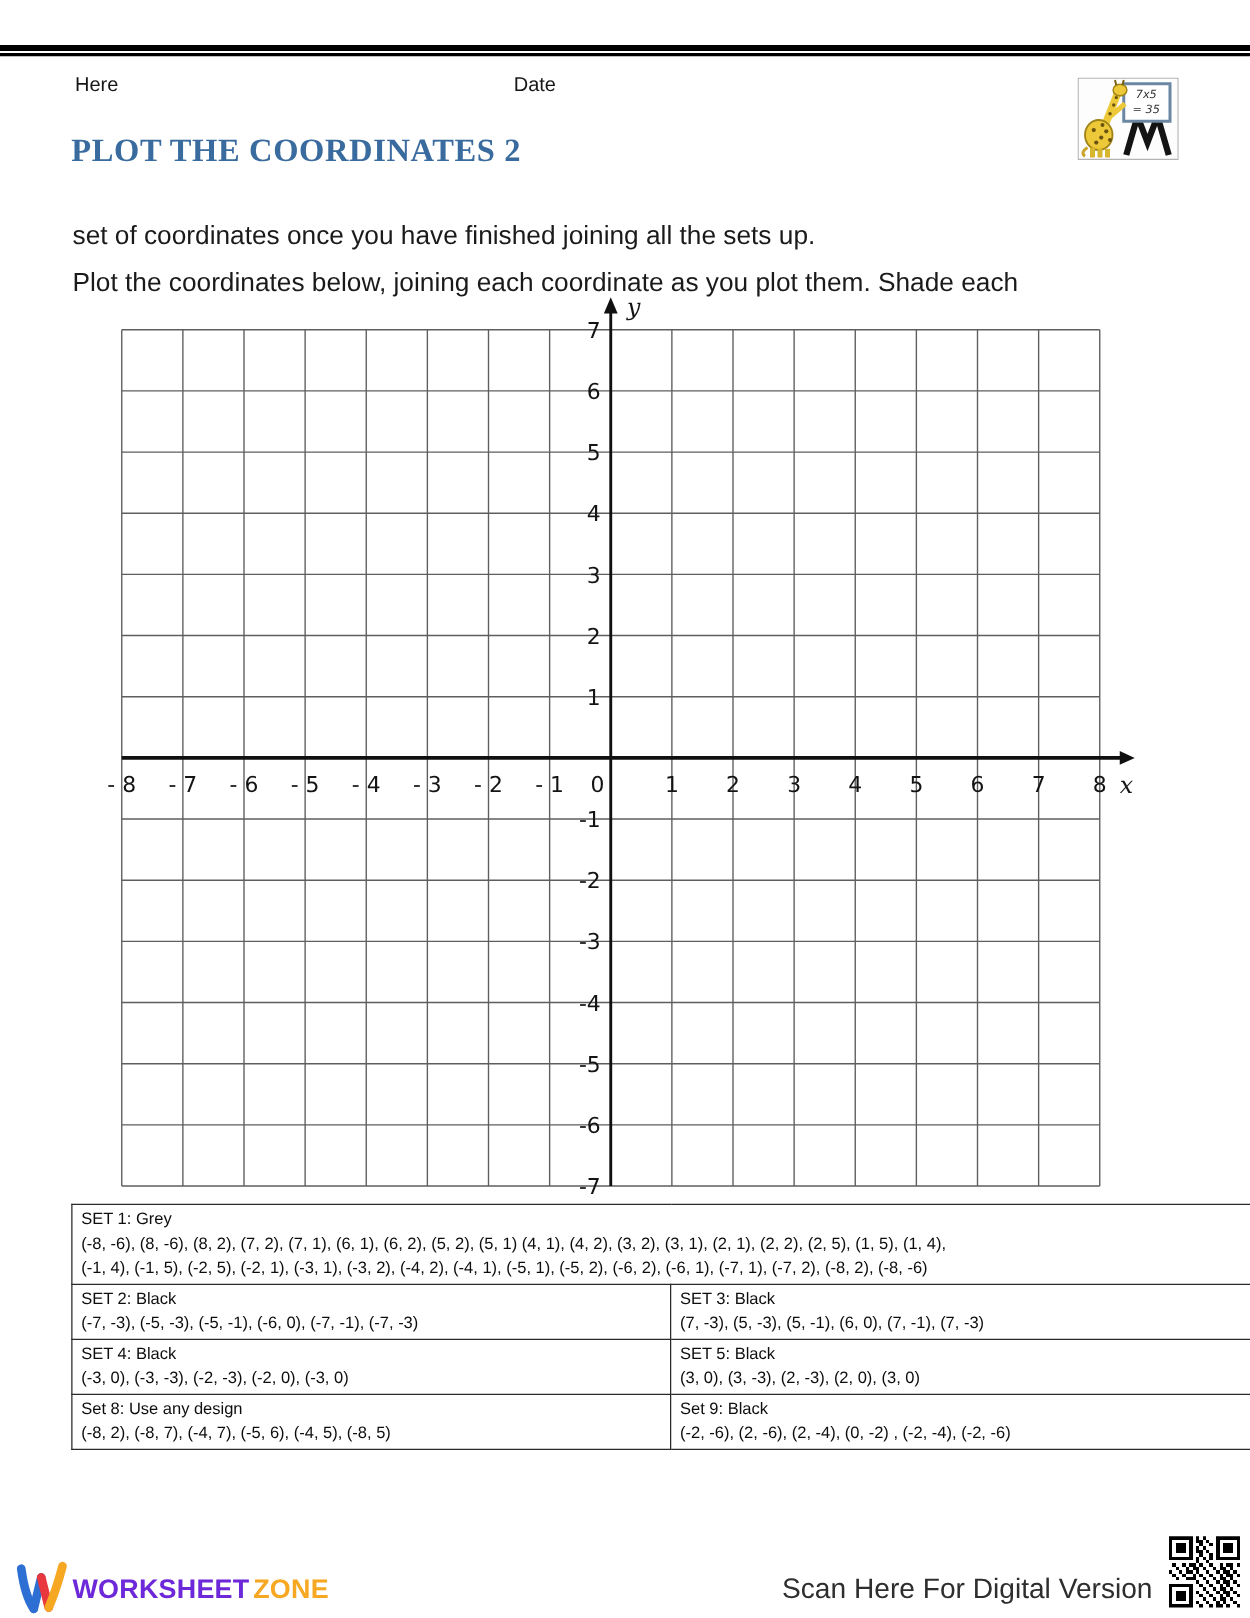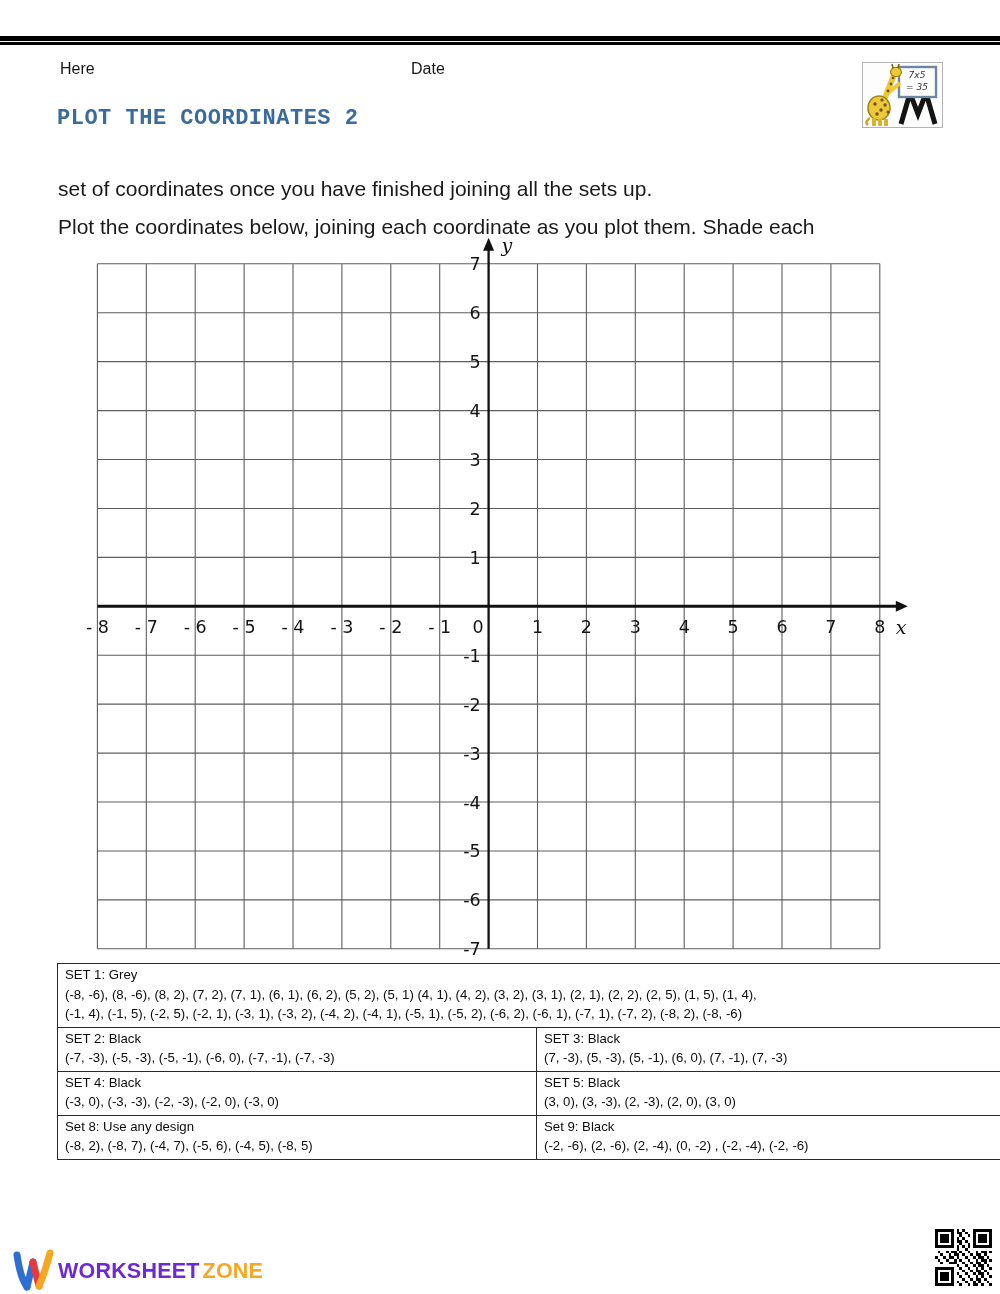--- a/index.html
+++ b/index.html
@@ -3,22 +3,22 @@
 <meta charset="utf-8">
 <style>
   html,body{margin:0;padding:0;background:#ffffff;}
   .page{position:relative;width:1000px;height:1294px;background:#ffffff;overflow:hidden;
         font-family:"Liberation Sans", sans-serif;color:#141414;}
   .top-rule{position:absolute;left:0;top:36px;width:1000px;height:9px;
         background:linear-gradient(to bottom,#000 0 56%,#fff 56% 72%,#000 72% 100%);}
   .name-label{position:absolute;left:60px;top:60px;font-size:16px;font-weight:500;color:#161616;}
   .date-label{position:absolute;left:411px;top:60px;font-size:16px;font-weight:500;color:#161616;}
   .clipart{position:absolute;left:862px;top:62px;width:83px;height:66px;}
-  .title{position:absolute;left:57px;top:106px;margin:0;font-family:Liberation Mono, monospace;
-        font-weight:600;font-size:22px;letter-spacing:0.5px;color:#3a6b9e;}
+  .title{position:absolute;left:57px;top:106px;margin:0;font-family:Liberation Serif, serif;
+        font-weight:600;font-size:26px;letter-spacing:0.5px;color:#3a6b9e;}
   .instructions{position:absolute;left:58px;top:170px;width:900px;font-size:21px;
         line-height:38px;color:#1a1a1a;}
   #grid-svg{position:absolute;left:0;top:230px;}
   .sets-table{position:absolute;left:57px;top:963px;width:959px;border-collapse:collapse;
         table-layout:fixed;font-size:13.2px;color:#0d0d0d;}
   .sets-table td{border:1.4px solid #2a2a2a;padding:1px 6px 3px 7px;vertical-align:top;}
   .set-title{line-height:19.5px;white-space:nowrap;overflow:hidden;}
   .set-coords{line-height:19.5px;white-space:nowrap;overflow:hidden;}
   .footer-logo{position:absolute;left:12px;top:1247px;width:44px;height:46px;}
   .brand{position:absolute;left:58px;top:1259px;font-size:21.5px;font-weight:800;letter-spacing:0.2px;}
@@ -190,20 +190,21 @@
   <div class="footer-logo">
     <svg width="44" height="46" viewBox="0 0 44 46">
       <path d="M5,8 Q8,30 15,40" fill="none" stroke="#2e6fd3" stroke-width="7" stroke-linecap="round"></path>
       <path d="M15,40 L21,15" fill="none" stroke="#2e6fd3" stroke-width="7" stroke-linecap="round"></path>
       <path d="M21,15 L27,39" fill="none" stroke="#e8373d" stroke-width="7" stroke-linecap="round"></path>
       <path d="M27,39 Q33,25 38,6" fill="none" stroke="#f7a823" stroke-width="7" stroke-linecap="round"></path>
     </svg>
   </div>
   <div class="brand"><span class="b1">WORKSHEET</span><span class="b2">ZONE</span></div>
 
+  <div class="scan-text">Scan Here For Digital Version</div>
   <svg id="qr-svg" viewBox="0 0 21 21" shape-rendering="crispEdges">
       <rect x="0" y="0" width="21" height="21" fill="#ffffff"></rect>
       <rect x="0" y="0" width="7" height="7" fill="#000"></rect>
       <rect x="1" y="1" width="5" height="5" fill="#fff"></rect>
       <rect x="2" y="2" width="3" height="3" fill="#000"></rect>
       <rect x="14" y="0" width="7" height="7" fill="#000"></rect>
       <rect x="15" y="1" width="5" height="5" fill="#fff"></rect>
       <rect x="16" y="2" width="3" height="3" fill="#000"></rect>
       <rect x="0" y="14" width="7" height="7" fill="#000"></rect>
       <rect x="1" y="15" width="5" height="5" fill="#fff"></rect>

